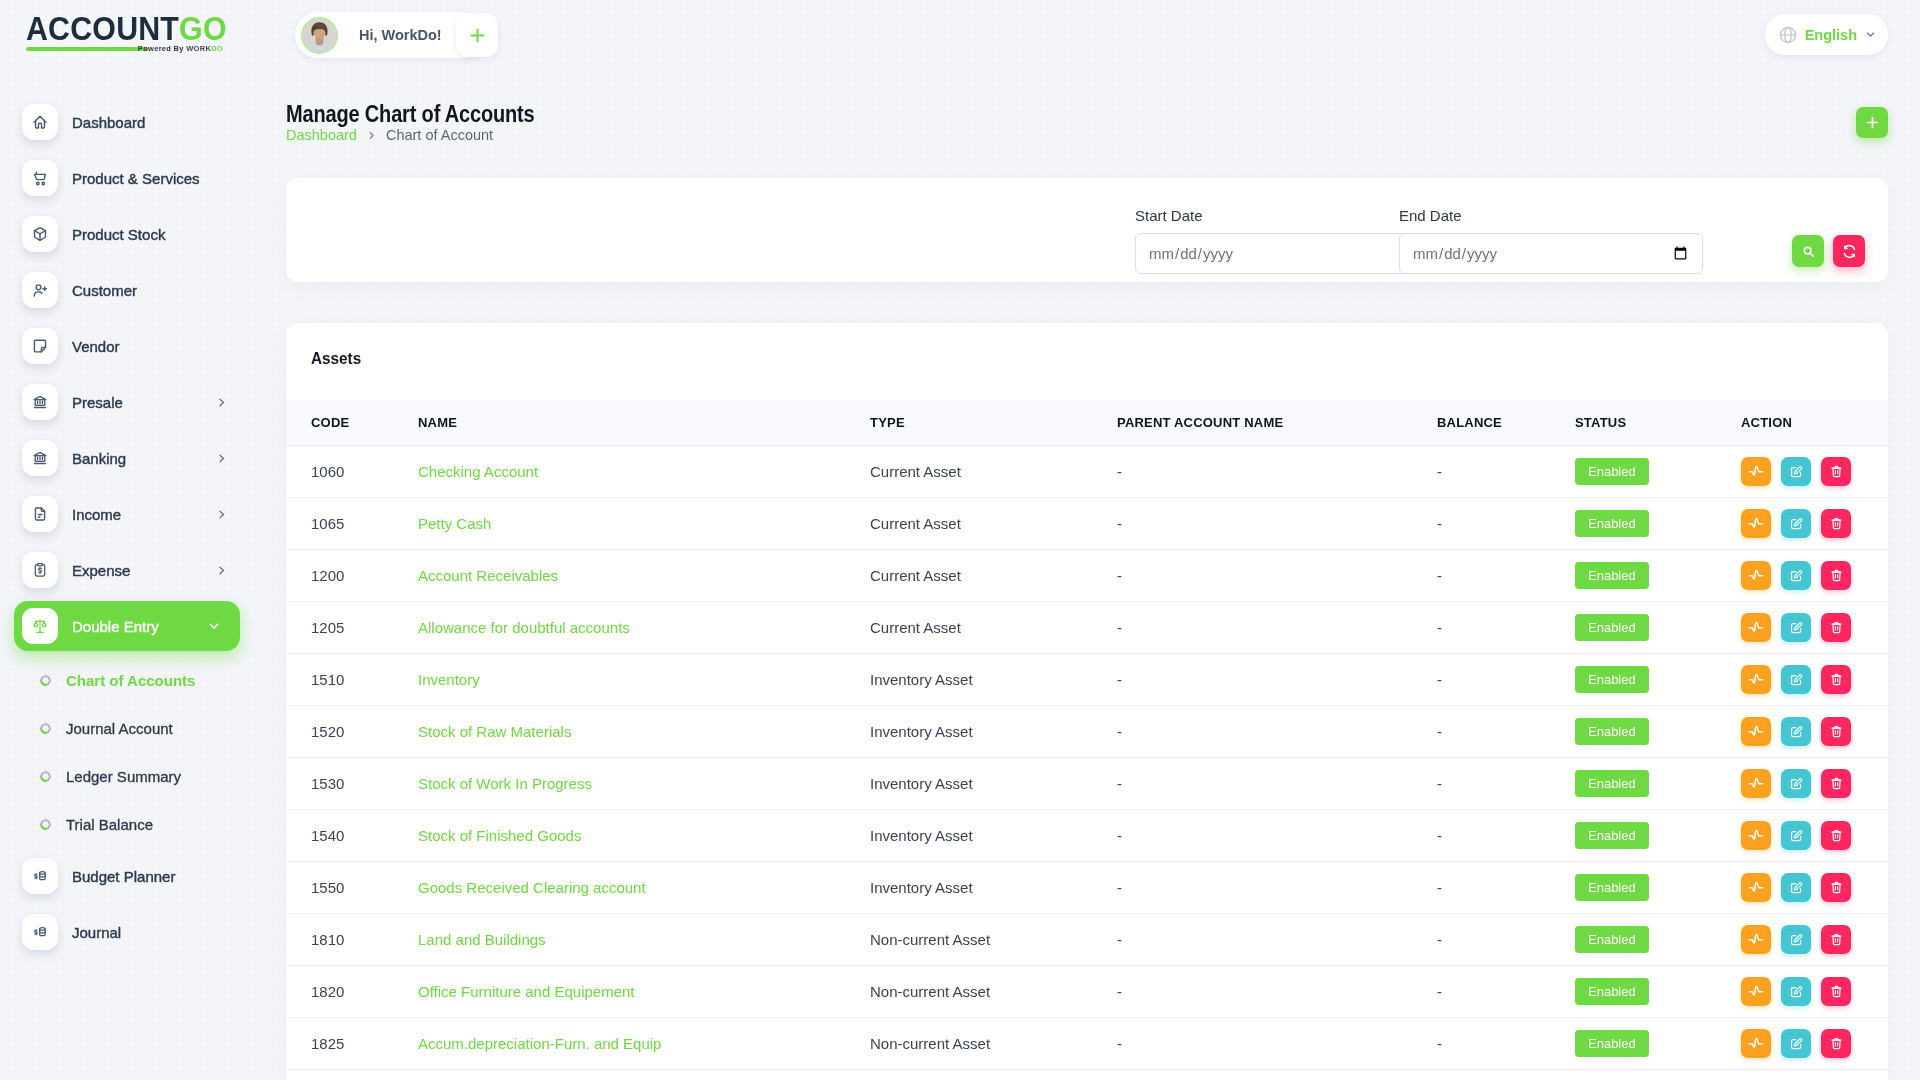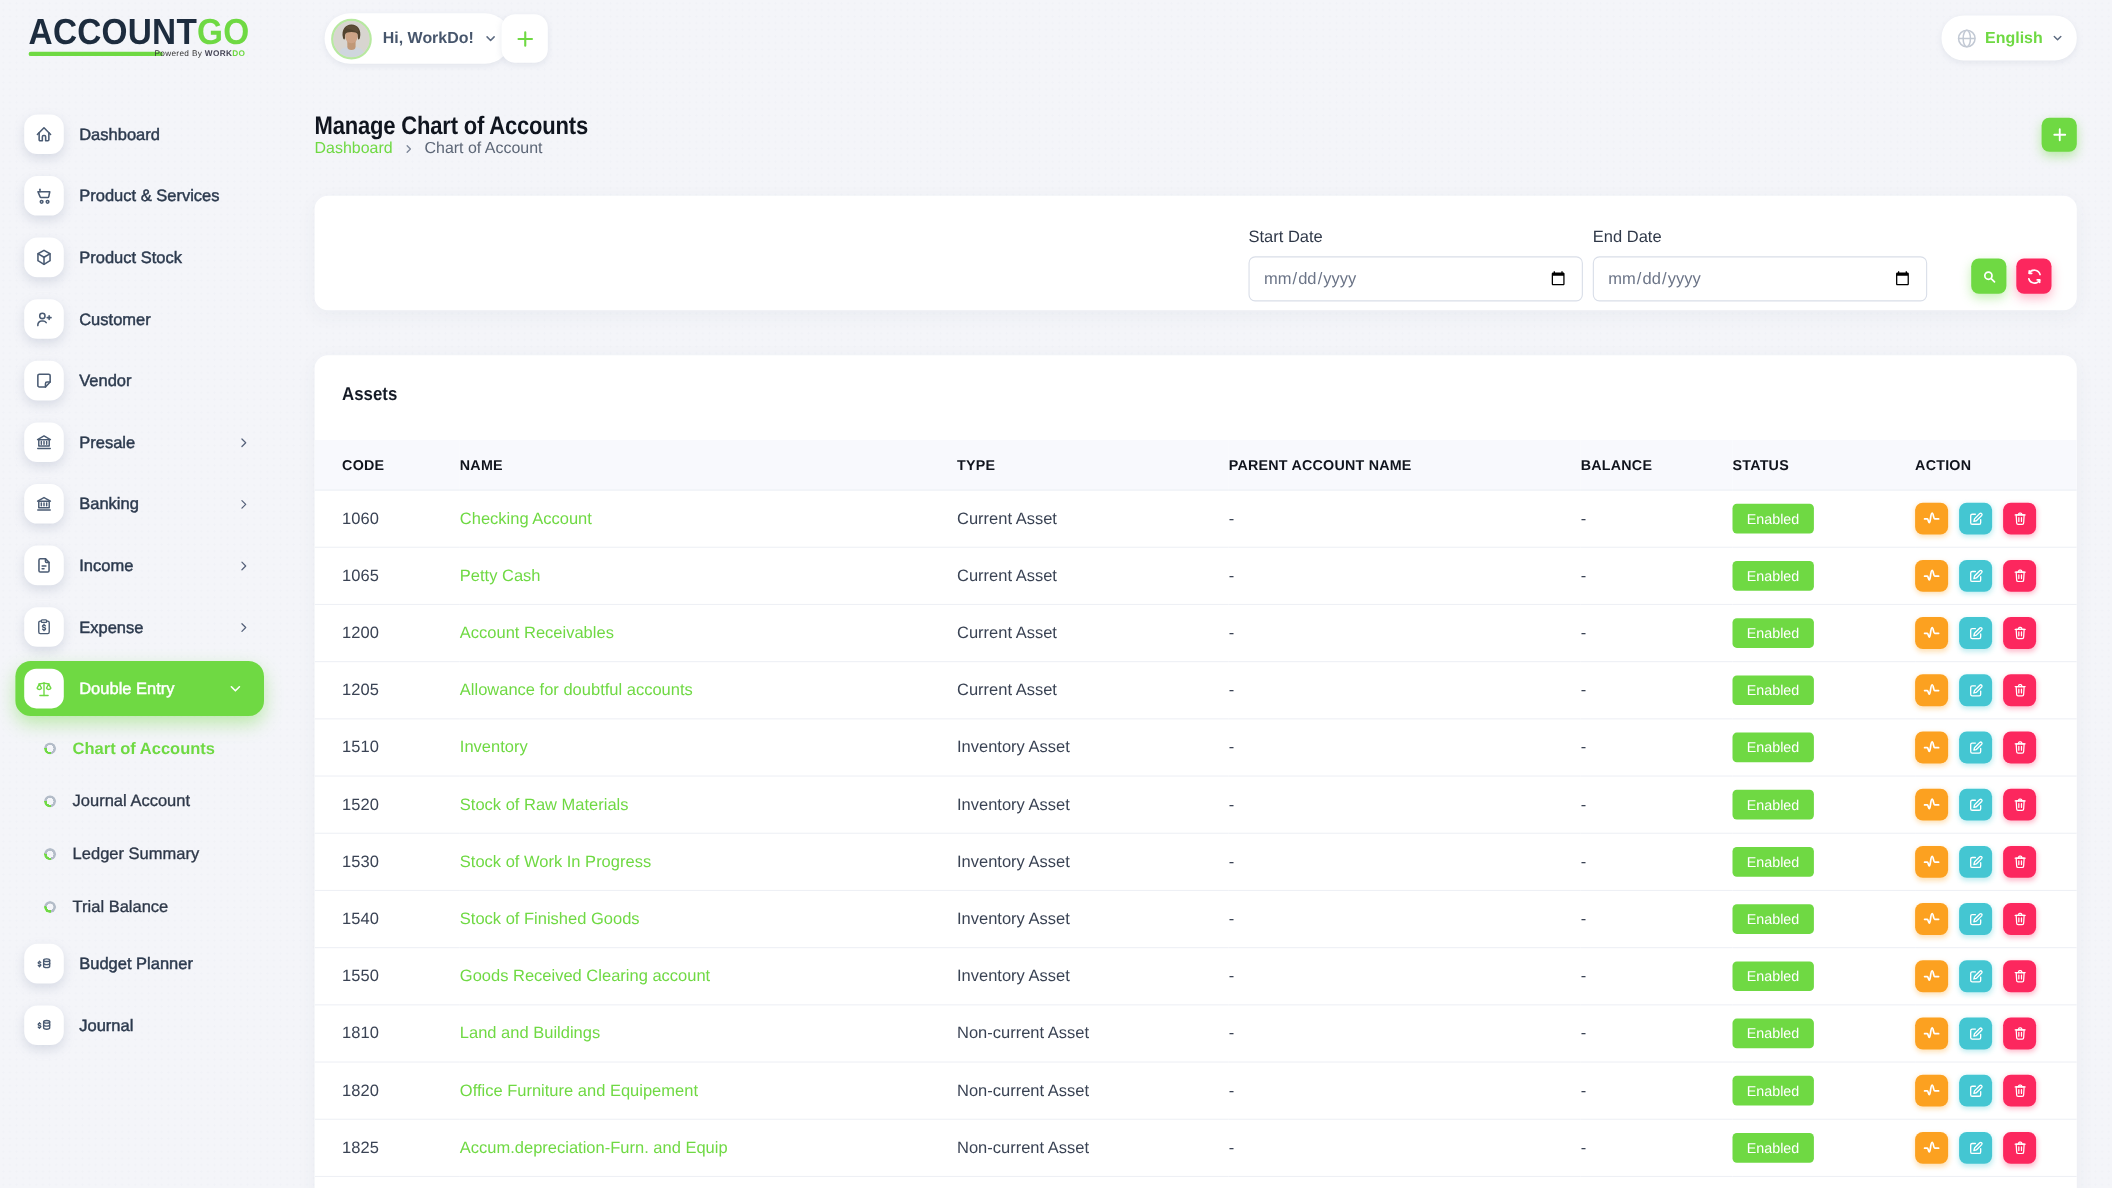--- a/index.html
+++ b/index.html
@@ -14,21 +14,21 @@
   }
 
   
   .sidebar { position:absolute; left:0; top:0; width:260px; height:1080px; z-index:5; }
   .logo { position:absolute; left:26px; top:13px; width:197px; }
   .logo-row { font-weight:700; font-size:33px; line-height:0.97; letter-spacing:0.2px; transform:scaleX(0.92); transform-origin:left top; white-space:nowrap; }
   .logo-dark { color:#1d2c3e; }
   .logo-green { color:#6fd943; }
   .logo-underline { height:4px; background:#6fd943; border-radius:2px; width:122px; margin-top:2px; }
   .powered { position:absolute; right:0; top:31px; font-size:7.5px; color:#445; letter-spacing:0.3px; font-weight:700; }
-  .powered .pw-light{ font-weight:400; color:#333;}
+  .powered .pw-light{ font-weight:700; color:#333;}
   .powered .pw-green { color:#6fd943; }
 
   .nav { position:absolute; top:94px; left:0; width:260px; }
   .nav-item { position:relative; height:56px; display:flex; align-items:center; cursor:pointer; }
   .nav-chip { position:absolute; left:22px; width:36px; height:36px; background:#fff; border-radius:12px;
       box-shadow:0 4px 10px rgba(140,152,176,0.28); display:flex; align-items:center; justify-content:center; color:#4a5b73; }
   .nav-label { position:absolute; left:72px; font-size:15px; font-weight:400; color:#2c3a4e; -webkit-text-stroke:0.4px #2c3a4e; }
   .nav-arrow { position:absolute; left:214px; color:#55617a; display:flex; }
   .nav-item.active-parent { background:#6fd943; margin:3px 20px 3px 14px; border-radius:14px; height:50px;
       box-shadow:0 7px 16px rgba(111,217,67,0.42); }
@@ -40,21 +40,21 @@
   .sub-bullet { position:absolute; left:40px; width:11px; height:11px; border-radius:50%;
       background:conic-gradient(#b3bcc8 0 46%, #6fd943 46% 77%, #b3bcc8 77% 100%);
       -webkit-mask:radial-gradient(circle, transparent 0 3.1px, #000 3.2px);
       mask:radial-gradient(circle, transparent 0 3.1px, #000 3.2px); }
   .sub-label { position:absolute; left:66px; font-size:15px; font-weight:400; color:#2e3849; -webkit-text-stroke:0.3px #2e3849; }
   .sub-item.active .sub-label { color:#6fd943; font-weight:700; -webkit-text-stroke:0; }
 
   
   .topbar { position:absolute; left:286px; top:0; width:1602px; height:70px; z-index:4; }
   .user-pill { position:absolute; left:9px; top:12px; height:46px; background:#fff; border-radius:23px;
-      display:flex; align-items:center; padding:0 11px 0 6px; box-shadow:0 2px 6px rgba(150,160,185,0.18); cursor:pointer;}
+      display:flex; align-items:center; padding:0 11px 0 6px; box-shadow:0 2px 6px rgba(150,160,185,0.18); cursor:pointer;gap:11px;}
   .avatar { width:37px; height:37px; border-radius:50%; border:2px solid #b7e9a0; overflow:hidden; background:#dcdad6;}
   .user-name { margin-left:10px; font-size:14.5px; font-weight:700; color:#47566c; }
   .user-caret { margin-left:8px; color:#5c6a80; display:flex; }
   .add-pill { position:absolute; left:170px; top:13px; width:42px; height:44px; background:#fff; border-radius:12px;
       display:flex; align-items:center; justify-content:center; color:#6fd943; box-shadow:0 2px 6px rgba(150,160,185,0.18); cursor:pointer;}
   .lang-pill { position:absolute; right:0px; top:14px; height:41px; background:#fff; border-radius:20px;
       display:flex; align-items:center; padding:0 11px 0 12px; box-shadow:0 2px 6px rgba(150,160,185,0.18); cursor:pointer;}
   .globe { color:#c2c9d4; display:flex; }
   .lang-label { margin-left:6px; font-size:14.5px; font-weight:700; color:#6fd943; }
   .lang-caret { margin-left:7px; color:#5c6a80; display:flex; }
@@ -69,21 +69,21 @@
   .bc-current { color:#5c6676; }
   .head-add-btn { position:absolute; right:0; top:107px; width:32px; height:31px; background:#6fd943; border:none;
       border-radius:7px; color:#fff; display:flex; align-items:center; justify-content:center; cursor:pointer;
       box-shadow:0 4px 10px rgba(111,217,67,0.45); }
 
   
   .filter-card { position:absolute; left:0; top:178px; width:1602px; height:104px; background:#fff; border-radius:12px;
       box-shadow:0 5px 18px rgba(60,72,100,0.05); }
   .f-group { position:absolute; top:29px; }
   .f-group.start { left:849px; width:304px; }
-  .f-group.end { left:1162px; width:304px; }
+  .f-group.end { left:1113px; width:304px; }
   .f-label { font-size:15px; color:#2f3848; display:block; margin-bottom:9px; font-weight:400;}
   .f-input { width:100%; height:41px; border:1px solid #d9dee8; border-radius:6px; padding:0 12px; font-size:15px;
       color:#6b7487; font-family:"Liberation Sans",sans-serif; background:#fff; outline:none; }
   .f-btn { position:absolute; top:57px; width:32px; height:32px; border:none; border-radius:7px; display:flex;
       align-items:center; justify-content:center; color:#fff; cursor:pointer; }
   .f-btn.search { left:1506px; background:#6fd943; box-shadow:0 4px 10px rgba(111,217,67,0.4); }
   .f-btn.reset  { left:1547px; background:#fc275e; box-shadow:0 4px 10px rgba(252,39,94,0.35); }
 
   
   .table-card { position:absolute; left:0; top:323px; width:1602px; height:800px; background:#fff; border-radius:12px;

